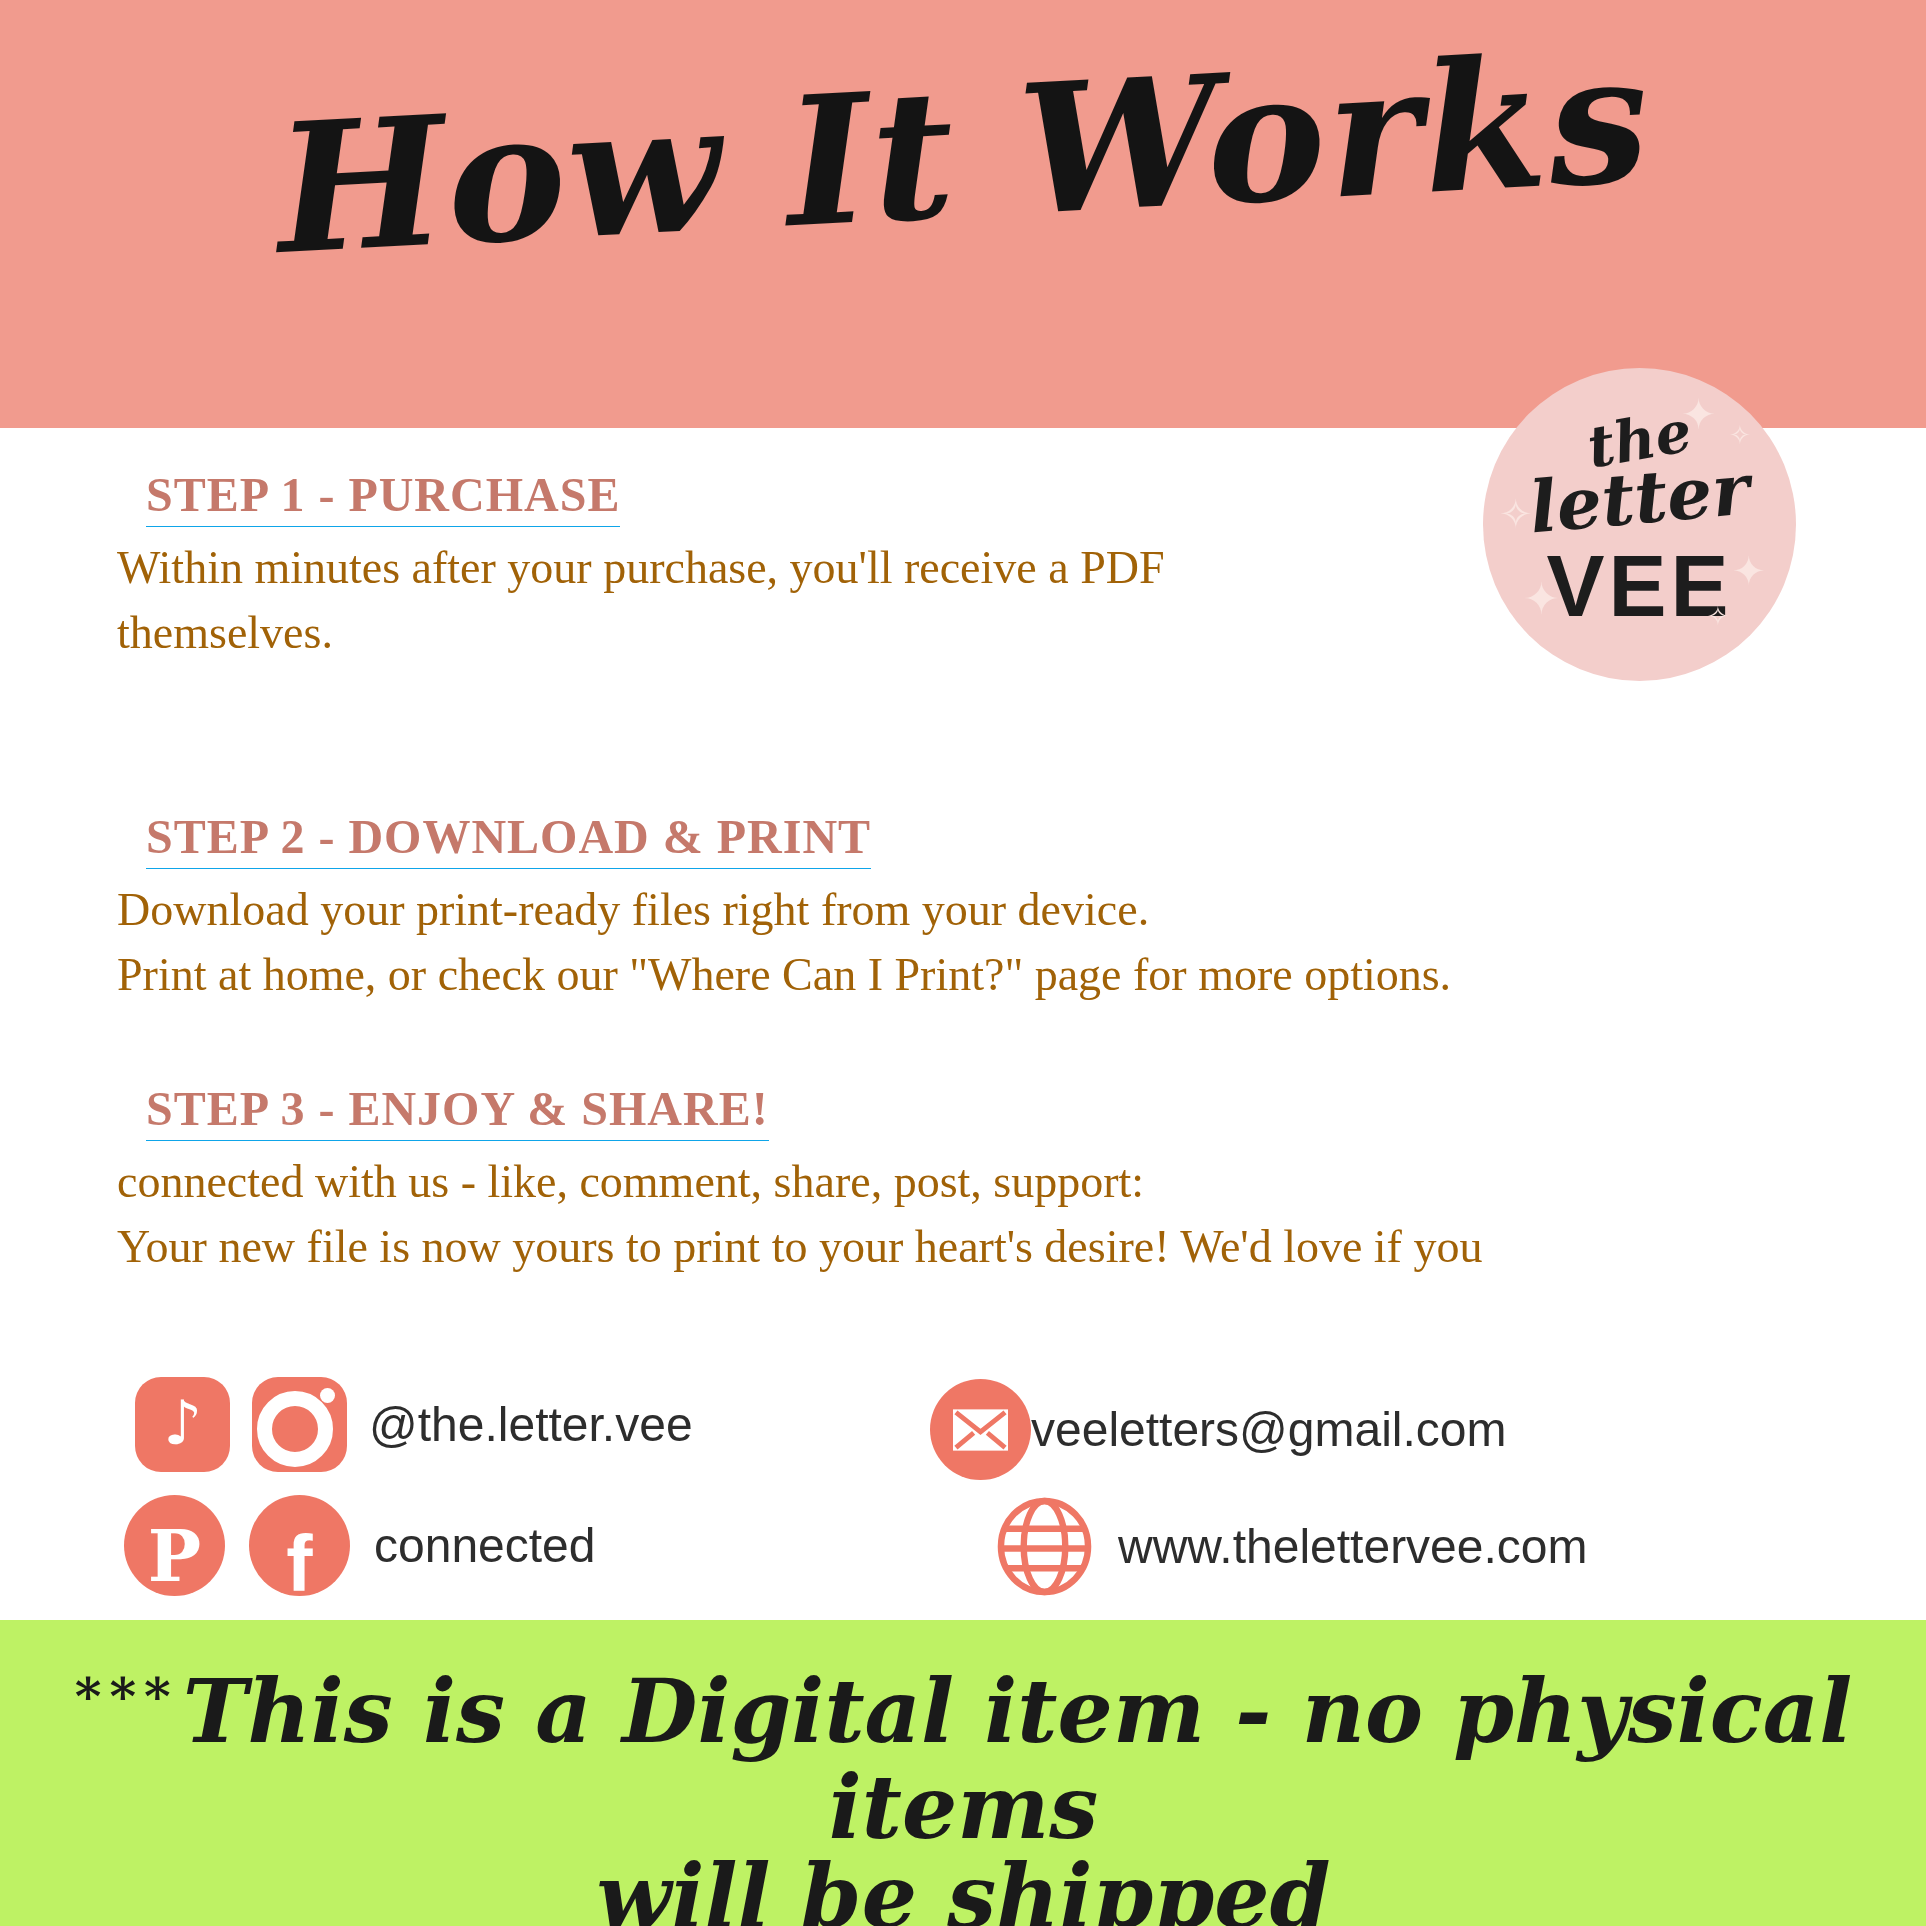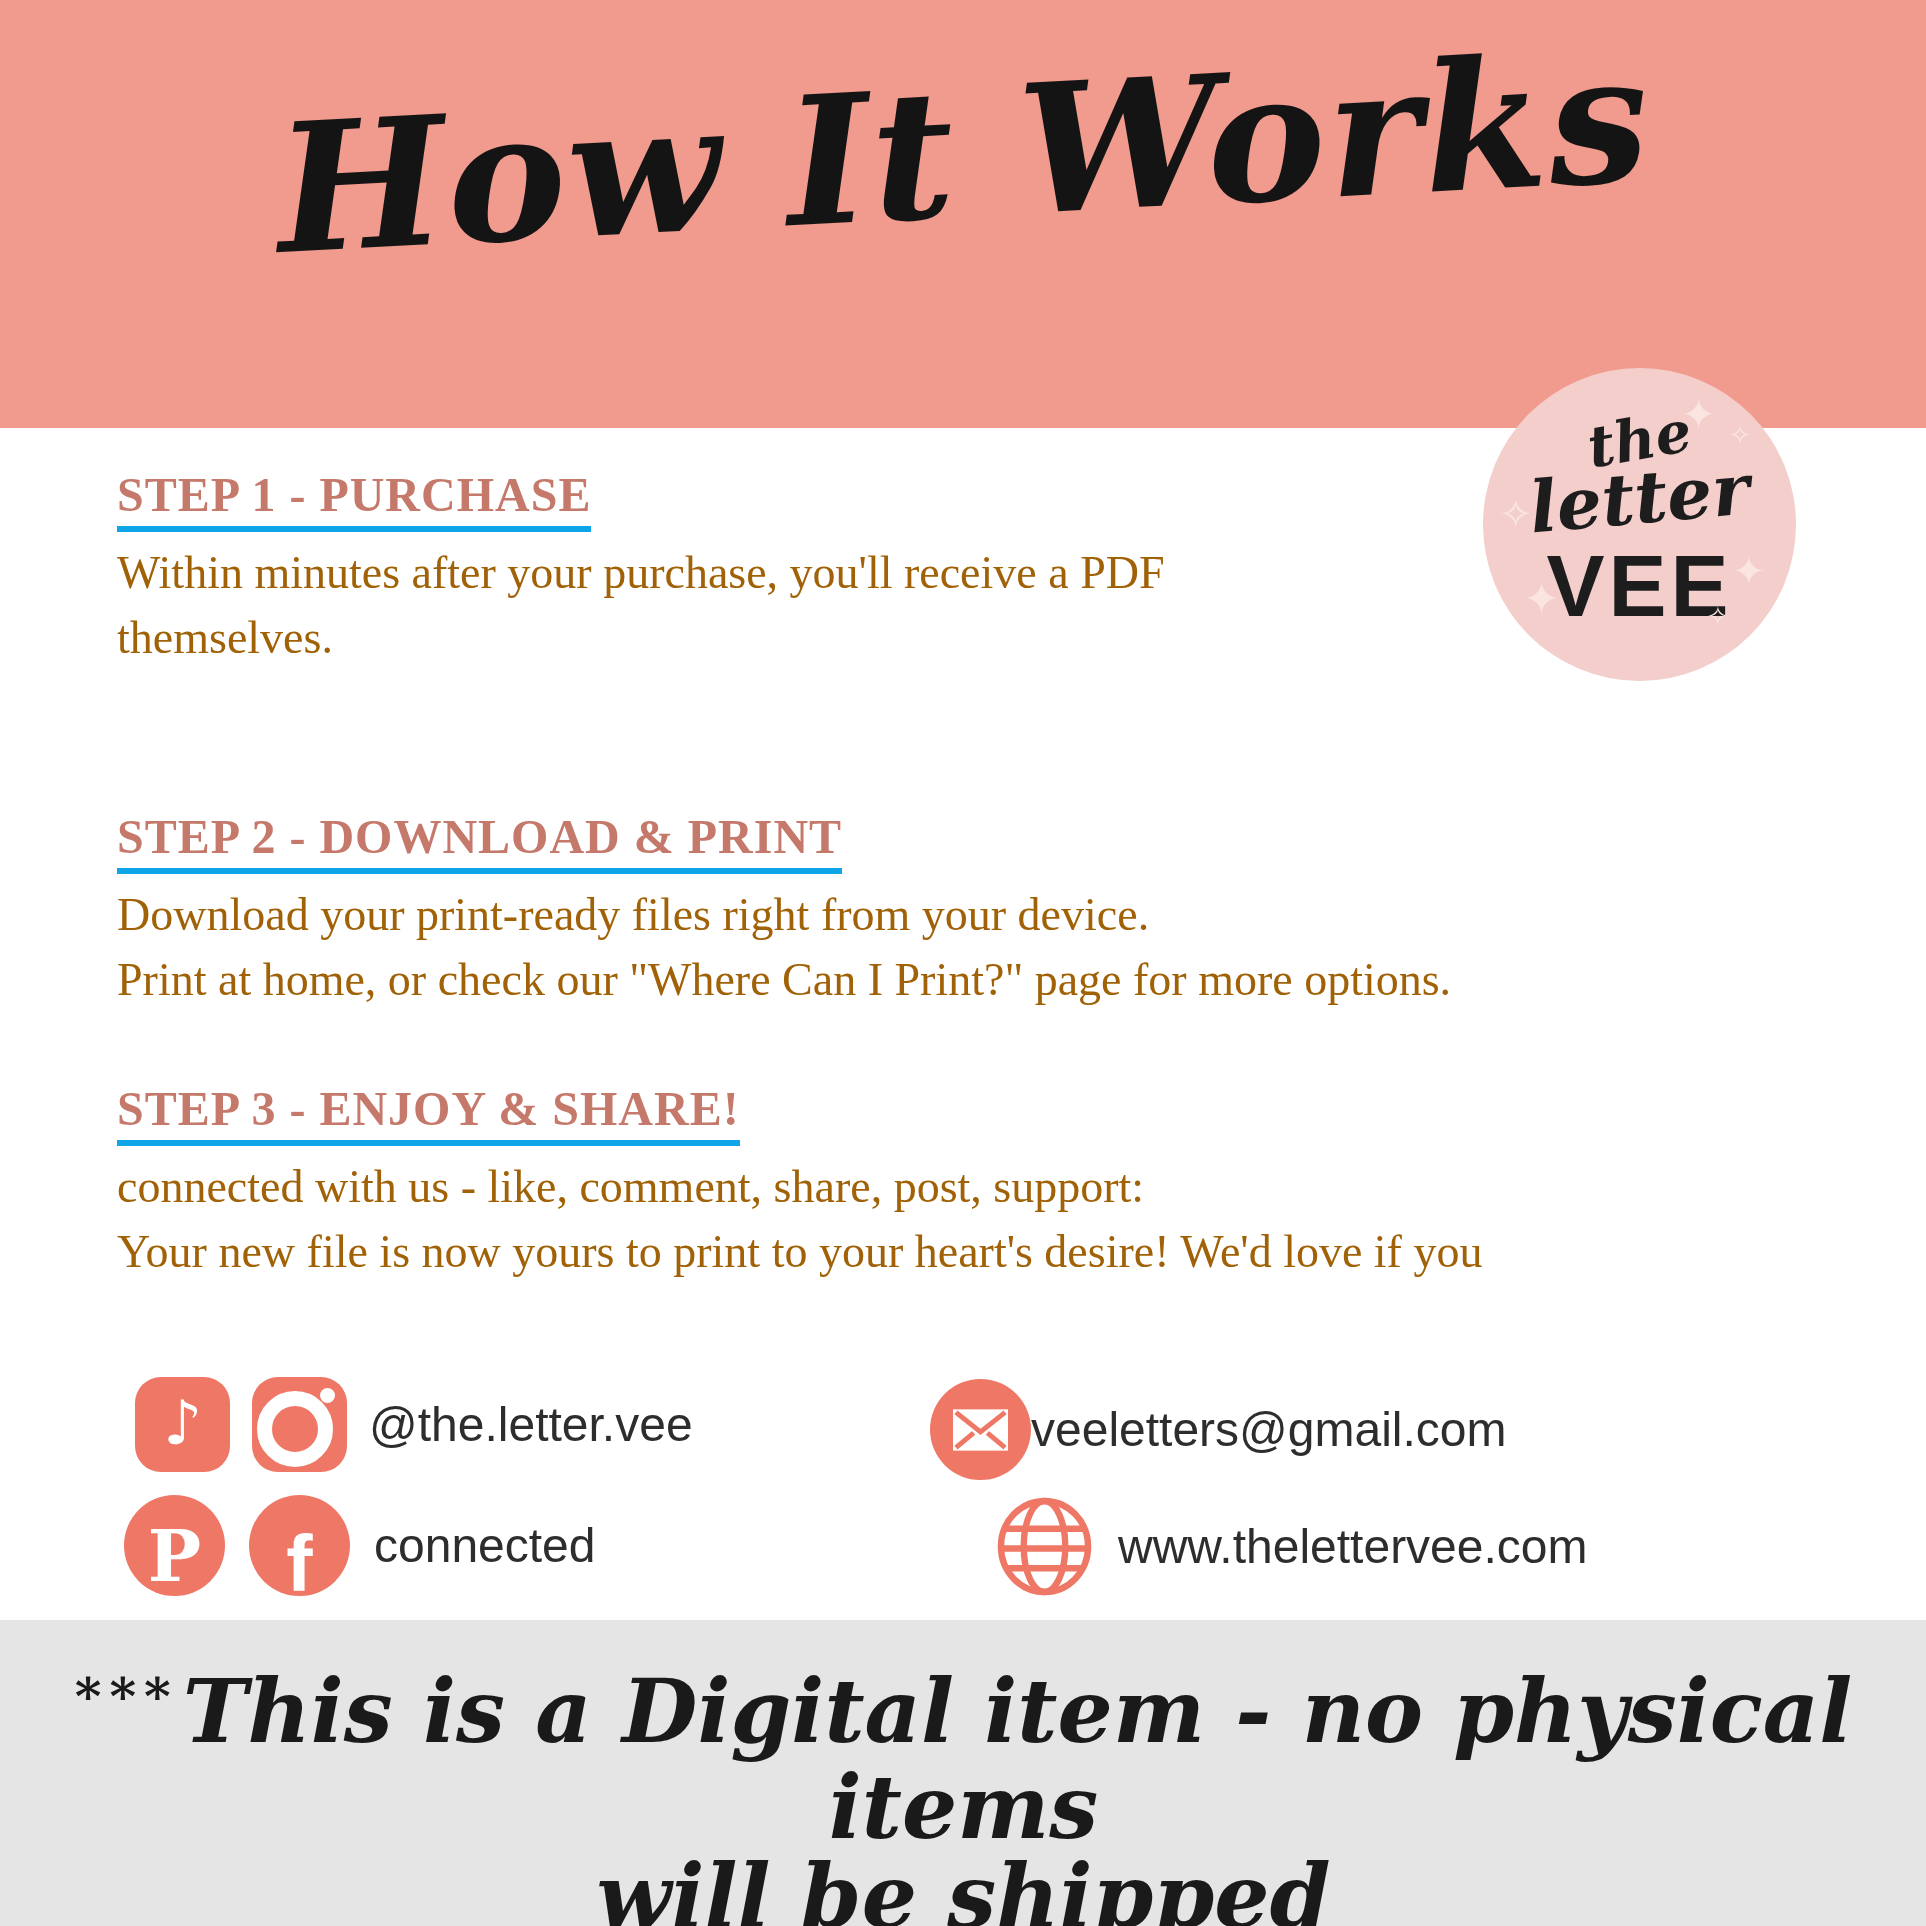--- a/index.html
+++ b/index.html
@@ -31,21 +31,21 @@
   .sp3{left:16px;top:127px;font-size:40px;}
   .sp4{left:40px;top:210px;font-size:44px;}
   .sp5{left:249px;top:184px;font-size:40px;}
   .sp6{left:224px;top:236px;font-size:26px;}
 
   
   .section{position:absolute;left:117px;}
   .sec1{top:469px;} .sec2{top:811px;} .sec3{top:1083px;}
   .step-heading{
     display:inline-block;font-size:48px;font-weight:bold;color:#C5796B;
-    letter-spacing:1px;line-height:1.1;border-bottom:6px solid #0ea5e9;padding-bottom:4px;
+    letter-spacing:1px;line-height:1.1;border-bottom:1px solid #0ea5e9;padding-bottom:4px;margin-left:29px;
   }
   .step-body{margin-top:8px;}
   .body-line{font-size:46px;line-height:65px;color:#a16207;white-space:nowrap;}
 
   
   .contact-row{position:absolute;display:flex;align-items:center;}
   .row-social-1{left:135px;top:1377px;gap:22px;}
   .row-social-2{left:124px;top:1495px;gap:24px;}
   .row-email{left:930px;top:1379px;}
   .row-web{left:995px;top:1497px;gap:24px;}
@@ -63,21 +63,21 @@
   }
   .tiktok-note{color:#fff;font-size:61px;font-family:"DejaVu Sans",sans-serif;transform:translateY(-2px);}
   .ig-ring{width:46px;height:46px;border:15px solid #fff;border-radius:50%;margin-top:8px;margin-right:10px;}
   .ig-dot{position:absolute;top:11px;right:12px;width:15px;height:15px;background:#fff;border-radius:50%;}
   .pin-p{color:#fff;font-size:71px;font-weight:bold;font-family:"DejaVu Serif",serif;transform:translateY(10px);}
   .fb-f{color:#fff;font-size:79px;font-weight:bold;font-family:"Liberation Sans",sans-serif;transform:translateY(18px);}
   .globe-wrap{width:99px;height:99px;flex:0 0 auto;}
 
   
   .footer{
-    position:absolute;left:0;top:1620px;width:1927px;height:307px;background:#e5e5e5;
+    position:absolute;left:0;top:1620px;width:1927px;height:307px;background:#bef264;
     text-align:center;color:#1A1A1A;
   }
   .script{font-family:"DejaVu Serif",serif;font-style:italic;font-weight:bold;}
   .f1{margin-top:44px;font-size:87px;line-height:1.1;}
   .stars{
     font-style:normal;font-size:51px;letter-spacing:8px;vertical-align:28px;
     margin-right:4px;font-family:"DejaVu Serif",serif;
   }
   .f2{font-size:87px;line-height:1.05;margin-top:-4px;}
 </style>

